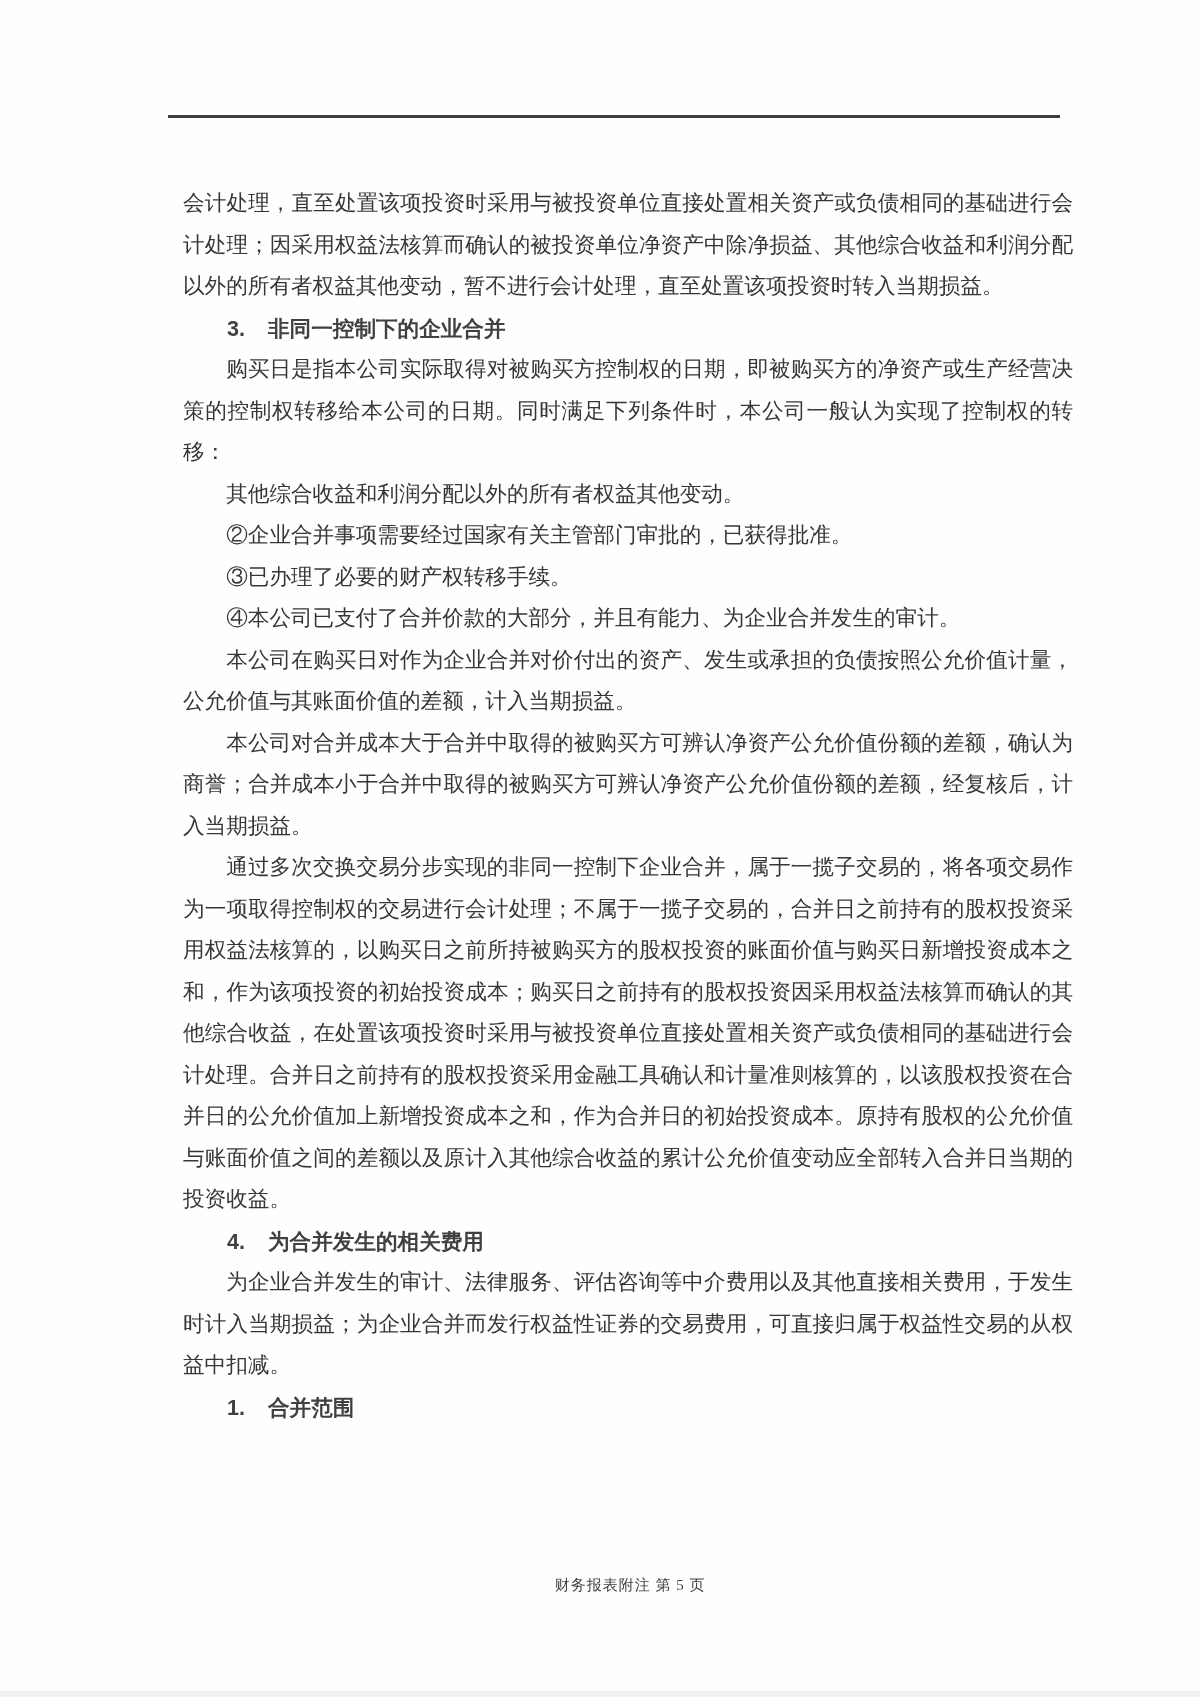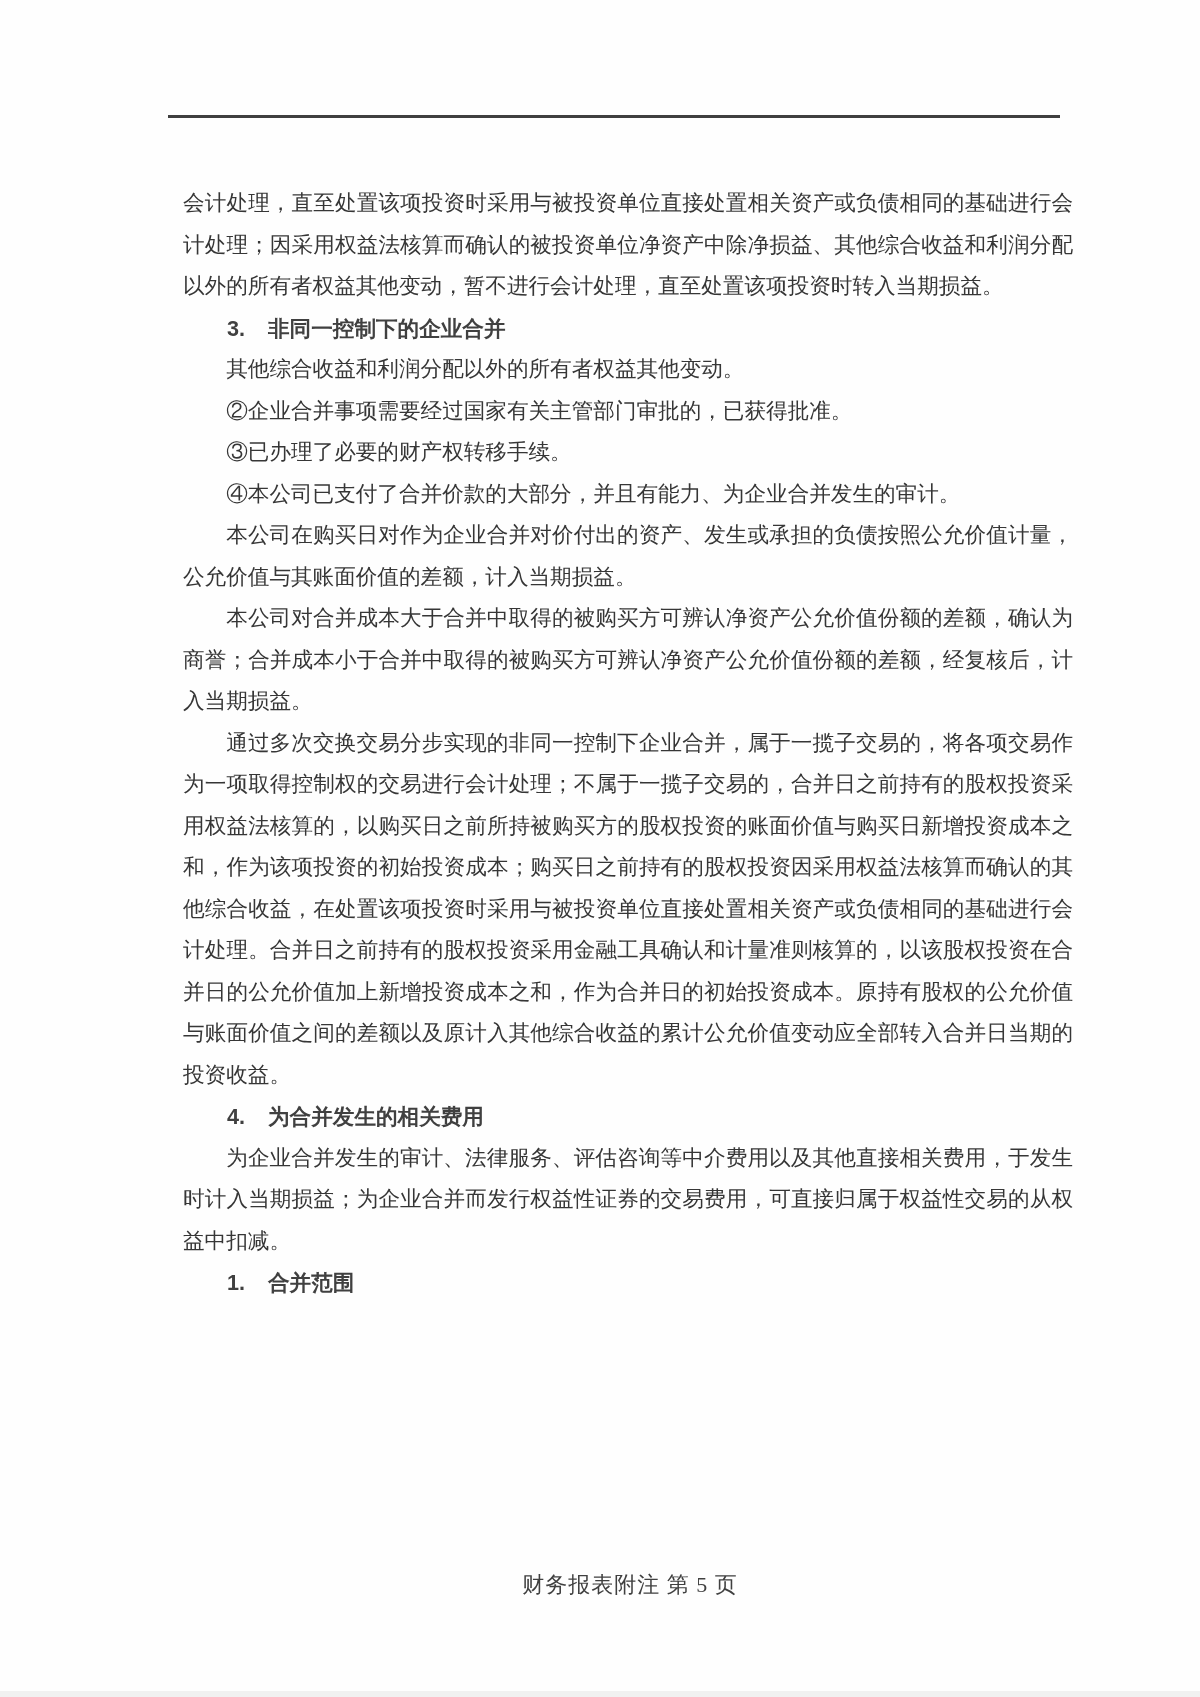--- a/index.html
+++ b/index.html
@@ -22,41 +22,42 @@
   .flush { text-indent:0; }
   .heading {
     font-family:"Liberation Sans","DejaVu Sans",sans-serif;
     font-weight:700; color:#404040;
     padding-left:44px; text-indent:0; text-align:left; word-break:keep-all;
   }
   .heading .hnum { display:inline-block; min-width:41px; }
   .heading.heading-six .hnum { min-width:0; margin-right:14px; }
   .page-footer {
     position:absolute; left:170px; top:1570px; width:920px;
-    text-align:center; font-size:22px; line-height:30px; color:#404040;
+    text-align:center; font-size:15px; line-height:30px; color:#404040;
     letter-spacing:1px;
   }
   .scan-edge {
     position:absolute; left:0; bottom:0; width:100%; height:6px;
     background:#f1f1f1;
   }
 </style>
 </head>
 <body>
 
 <div class="page">
 
   <div class="top-rule"></div>
 
   <div class="doc-body">
 
     <p class="flush">会计处理，直至处置该项投资时采用与被投资单位直接处置相关资产或负债相同的基础进行会计处理；因采用权益法核算而确认的被投资单位净资产中除净损益、其他综合收益和利润分配以外的所有者权益其他变动，暂不进行会计处理，直至处置该项投资时转入当期损益。</p>
 
     <p class="heading"><span class="hnum">3.</span><span>非同一控制下的企业合并</span></p>
 
+    <p class="para">购买日是指本公司实际取得对被购买方控制权的日期，即被购买方的净资产或生产经营决策的控制权转移给本公司的日期。同时满足下列条件时，本公司一般认为实现了控制权的转移：</p>
 
     <p class="para">其他综合收益和利润分配以外的所有者权益其他变动。</p>
 
     <p class="para">②企业合并事项需要经过国家有关主管部门审批的，已获得批准。</p>
 
     <p class="para">③已办理了必要的财产权转移手续。</p>
 
     <p class="para">④本公司已支付了合并价款的大部分，并且有能力、为企业合并发生的审计。</p>
 
 

